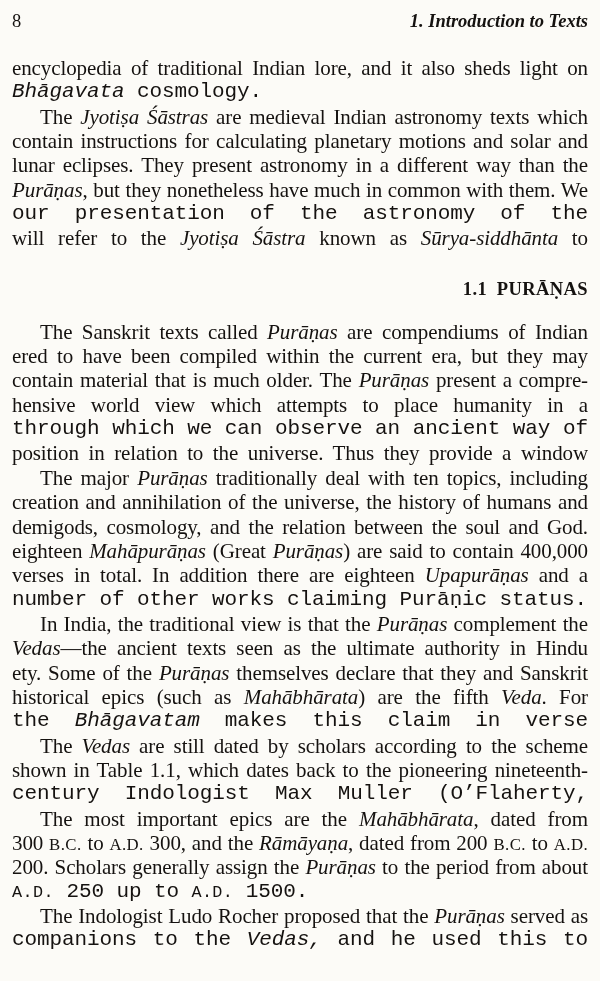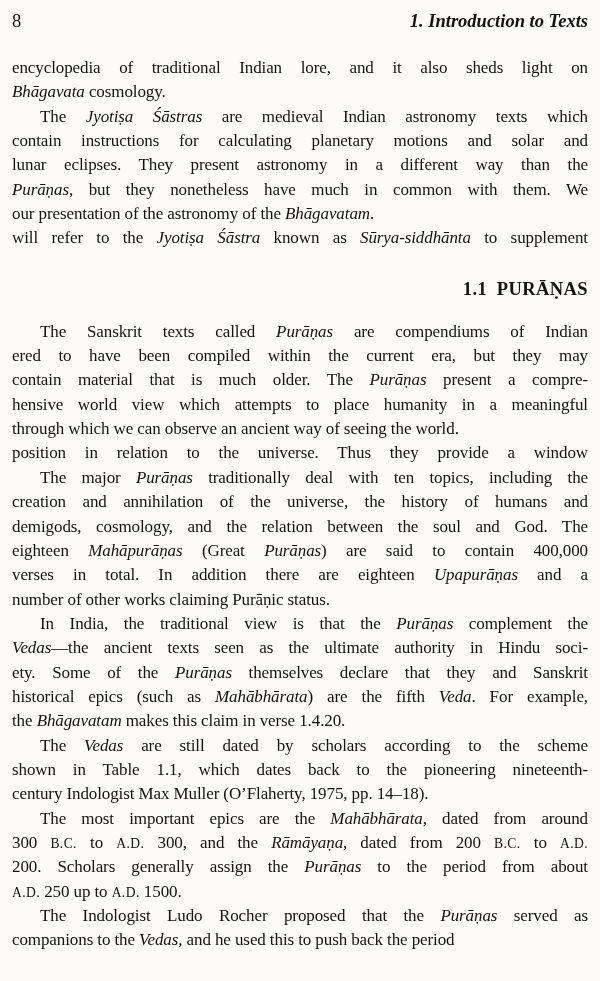--- a/index.html
+++ b/index.html
@@ -12,25 +12,25 @@
     font-family: "Liberation Serif", serif;
     overflow: hidden;
   }
   .header {
     display: flex; justify-content: space-between; align-items: baseline;
     font-size: 18.5px; line-height: 26px; margin-bottom: 22px;
   }
   .header .running { font-style: italic; font-weight: bold; }
   .para { margin: 0; }
   .line {
-    font-size: 17px; line-height: 24.35px; height: 24.35px;
+    font-size: 21px; line-height: 24.35px; height: 24.35px;
     text-align: justify; text-align-last: justify;
     letter-spacing: -0.1px; overflow: hidden;
   }
-  .line.last { text-align-last: left; }
+  .line.last { text-align-last: left; font-family: Liberation Mono, monospace; }
   .line.ind { text-indent: 28px; }
   .heading {
     text-align: right; font-weight: bold; font-size: 18.5px;
     margin: 26px 0 18px 0; letter-spacing: 0.4px;
     line-height: 25px;
   }
   .it { font-style: italic; }
   .sc { font-size: 0.8em; letter-spacing: 0.4px; }
 </style>
 </head>

